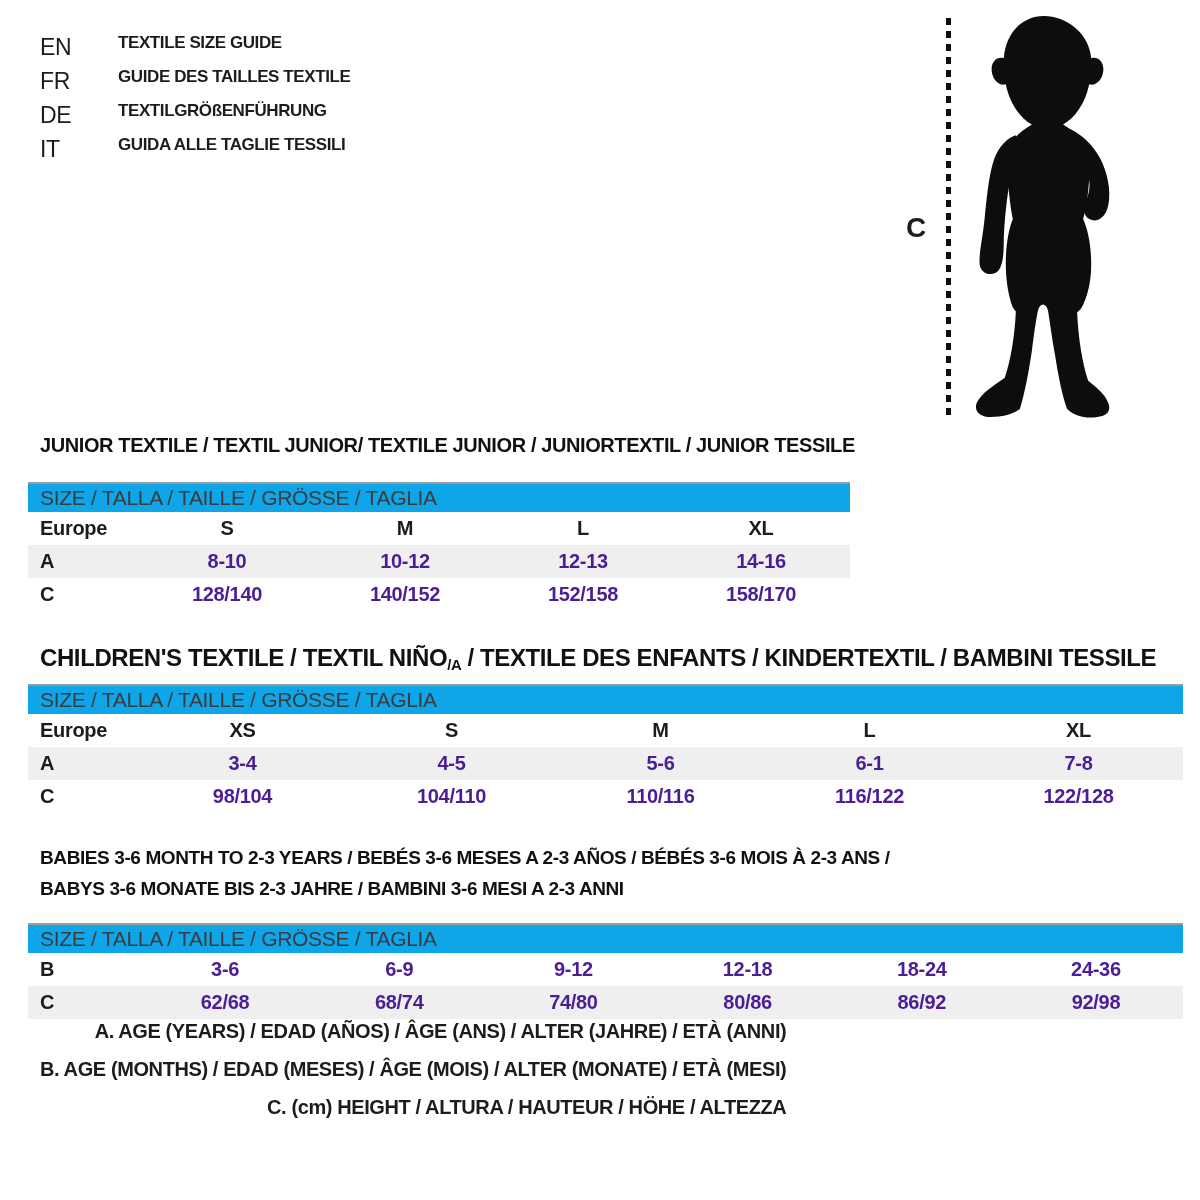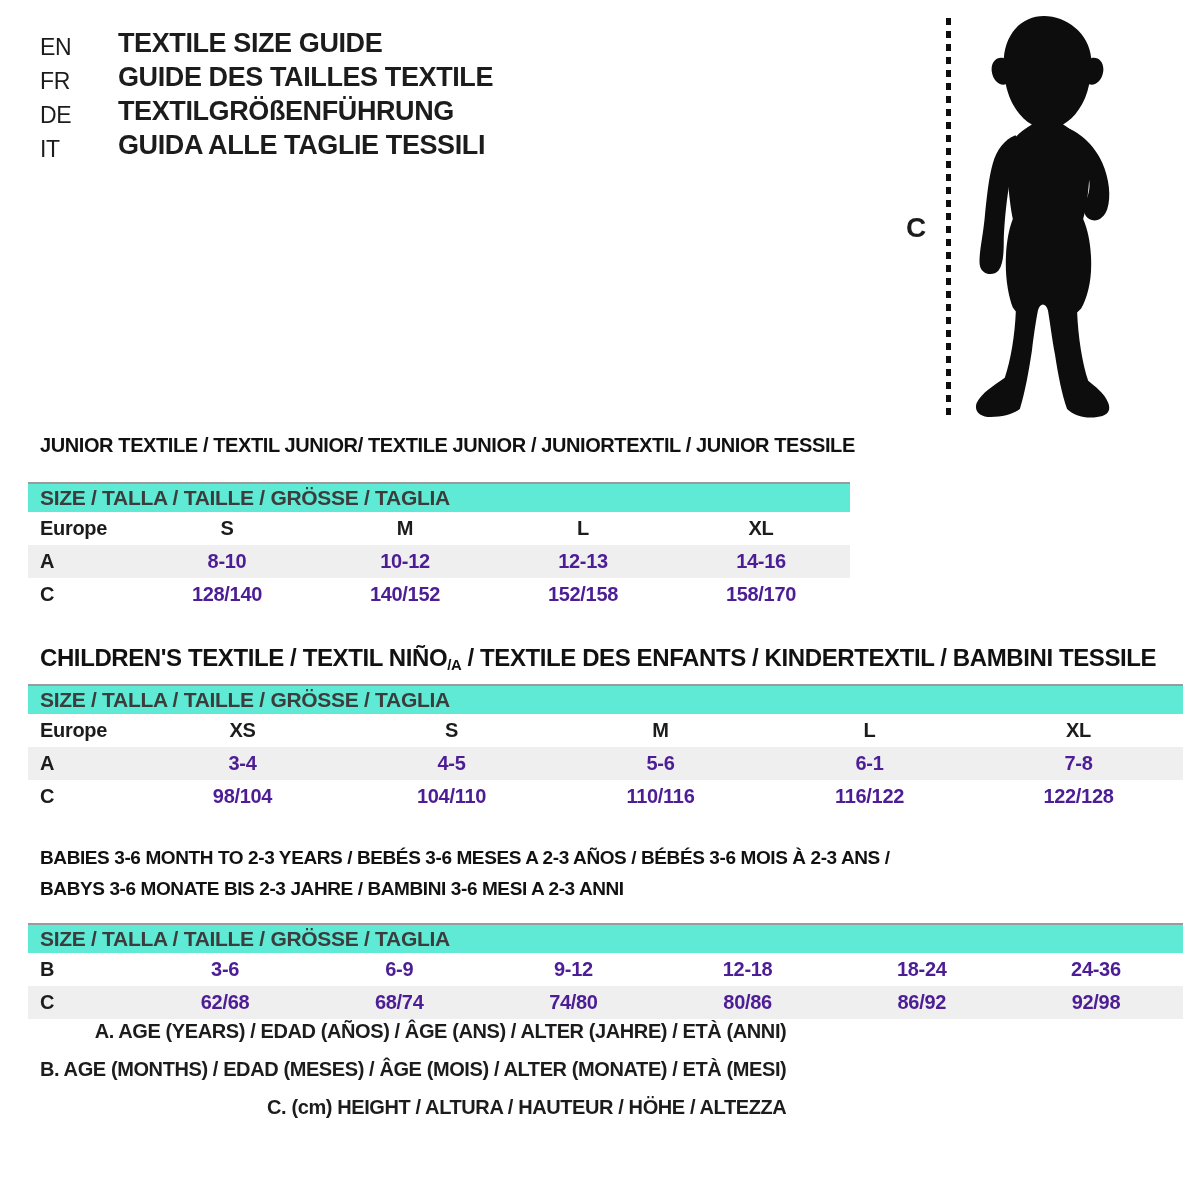--- a/index.html
+++ b/index.html
@@ -4,21 +4,21 @@
 <style>
   * { margin:0; padding:0; box-sizing:border-box; }
   html,body { width:1200px; height:1200px; background:#ffffff; }
   body { font-family:"Liberation Sans", sans-serif; color:#1c1c1c; position:relative; }
   .page { position:absolute; inset:0; overflow:hidden; }
 
   
   .lang-block { position:absolute; left:40px; top:26px; }
   .lang-row { display:flex; height:34px; align-items:center; }
   .lang-code { width:78px; font-weight:normal; font-size:23px; letter-spacing:-0.3px;margin-top:8px; }
-  .lang-title { font-weight:bold; font-size:27px; letter-spacing:-0.4px; }
+  .lang-title { font-weight:bold; font-size:17px; letter-spacing:-0.4px; }
 
   
   .dash-line { position:absolute; left:946px; top:18px; width:5px; height:400px;
     background:repeating-linear-gradient(to bottom, #0d0d0d 0 7px, transparent 7px 13px); }
   .c-label { position:absolute; left:906px; top:212px; font-size:28px; font-weight:bold; }
   .baby-figure { position:absolute; left:958px; top:12px; width:184px; height:412px; }
   .baby-figure svg { width:100%; height:100%; }
 
   
   .section-title { position:absolute; left:40px; font-size:20px; font-weight:bold;
@@ -26,23 +26,23 @@
   .t-junior { top:434px; }
   .t-children { top:644px; font-size:24px; }
   .t-babies { top:842px; font-size:19px; line-height:31px; }
   .sub-a { font-size:0.62em; vertical-align:-4px; }
 
   
   .stable { position:absolute; left:28px; }
   .junior-table { top:482px; width:822px; }
   .children-table { top:684px; width:1155px; }
   .babies-table { top:923px; width:1155px; }
-  .thead { height:30px; background:#5eead4; border-top:2px solid #9b9b9b;
+  .thead { height:30px; background:#0ea5e9; border-top:2px solid #9b9b9b;
     display:flex; align-items:center; padding-left:12px;
-    font-size:21px; font-weight:bold; color:#3c3c3c; letter-spacing:-0.3px; }
+    font-size:21px; font-weight:normal; color:#3c3c3c; letter-spacing:-0.3px; }
   .trow { display:flex; height:33px; align-items:center; font-size:20px; }
   .trow.shade { background:#efefef; }
   .tlabel { width:110px; padding-left:12px; font-weight:bold; letter-spacing:-0.3px; }
   .tcell { flex:1; text-align:center; font-weight:600; letter-spacing:-0.3px; color:#4c1d95; }
   .sizes .tcell { font-weight:bold; color:#1c1c1c; }
 
   
   .legend { position:absolute; left:40px; top:1012px;text-align:right; }
   .legend-line { font-size:20px; font-weight:bold; letter-spacing:-0.4px; line-height:38px; white-space:nowrap; }
 </style>

